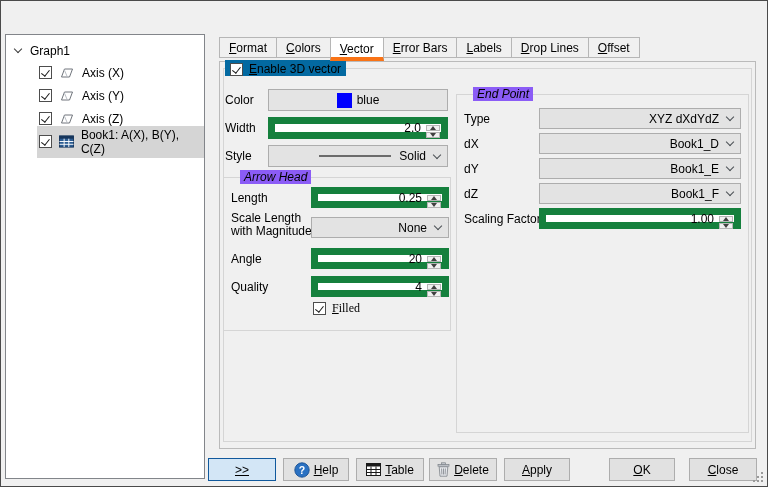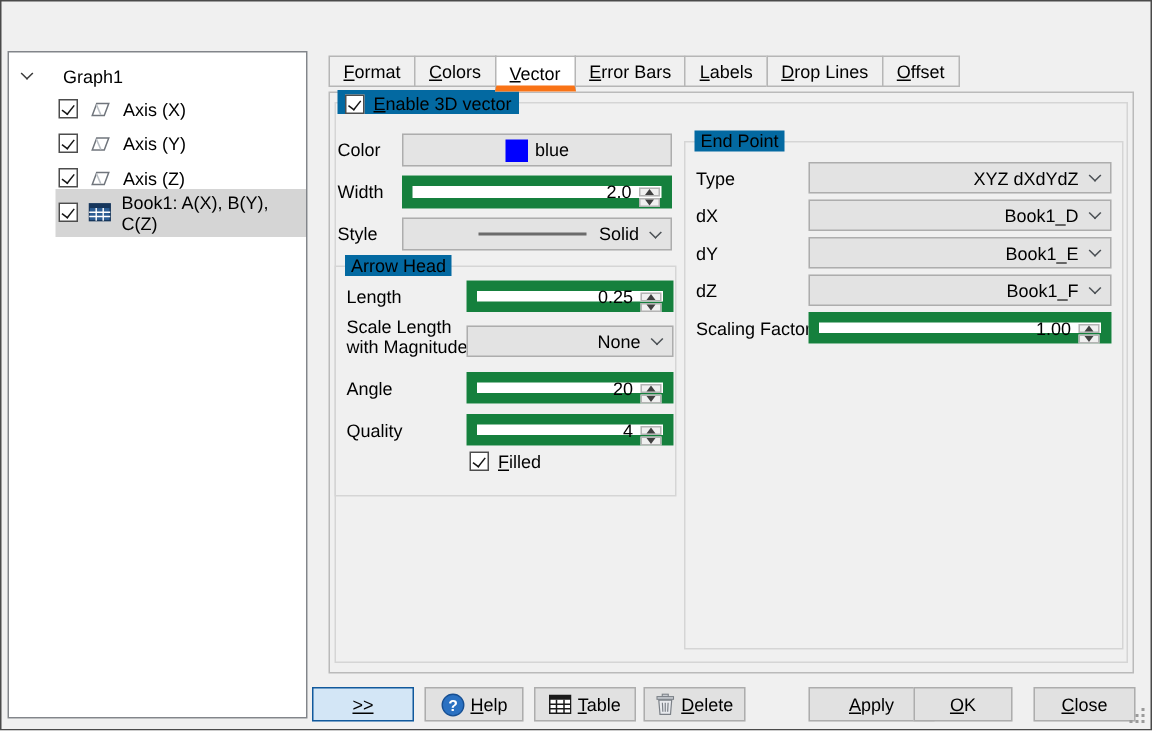--- a/index.html
+++ b/index.html
@@ -11,57 +11,57 @@
   .titlebar{position:absolute;left:0;top:0;width:100%;height:31px;background:#fff;display:flex;align-items:center;}
   .title-icon{margin-left:9px;flex:none;}
   .title-text{margin-left:9px;}
   .win-controls{position:absolute;right:0;top:0;height:31px;display:flex;}
   .win-btn{width:46px;height:31px;display:flex;align-items:center;justify-content:center;}
   .min-glyph{width:10px;height:1px;background:#000;}
   .max-glyph{width:9px;height:9px;border:1px solid #000;background:#fff;}
 
   
   .tree-panel{position:absolute;left:4px;top:33px;width:200px;height:445px;background:#fff;border:1px solid #82858a;padding-top:5px;}
-  .tree-root{display:flex;align-items:center;height:21px;padding-left:9px;gap:21px;}
+  .tree-root{display:flex;align-items:center;height:21px;padding-left:9px;gap:9px;}
   .tree-chev{width:6px;height:6px;border-right:1.6px solid #3b3b3b;border-bottom:1.6px solid #3b3b3b;transform:rotate(45deg);margin-top:-3px;flex:none;}
   .tree-row{display:flex;align-items:center;height:23px;padding-left:31px;}
   .tree-row-inner{display:flex;align-items:center;gap:7px;padding:2px 6px 2px 2px;}
   .tree-row-inner.selected{background:#d5d5d5;}
   .cb{width:13px;height:13px;background:#fff;border:1px solid #4d4d4d;position:relative;flex:none;}
   .cb .mark{position:absolute;left:3px;top:0.5px;width:4.5px;height:8px;border-right:1.6px solid #141414;border-bottom:1.6px solid #141414;transform:rotate(38deg);}
 
   
   .tabbar{position:absolute;left:218px;top:36px;height:24px;display:flex;align-items:flex-start;z-index:4;}
   .tab{height:21px;line-height:20px;padding:0 9px;background:#f0f0f0;border:1px solid #b6b6b6;margin-right:-1px;white-space:nowrap;}
   .tab.active{height:24px;line-height:22px;background:#fff;border-bottom:4px solid #f97316;margin-bottom:-1px;z-index:5;position:relative;}
   .tabframe{position:absolute;left:218px;top:60px;width:537px;height:388px;border:1px solid #bababa;background:#f0f0f0;}
 
   
   .grp{position:absolute;border:1px solid #d5d5d5;}
   .grp-enable{left:222px;top:67px;width:529px;height:374px;}
   .grp-arrow{left:222px;top:176px;width:228px;height:154px;}
   .grp-end{left:455px;top:93px;width:293px;height:339px;}
-  .grp-title{position:absolute;top:-8px;left:6px;background:#0369a1;padding:0 4px;white-space:nowrap;}
+  .grp-title{position:absolute;top:-8px;left:16px;background:#8b5cf6;padding:0 4px;white-space:nowrap;font-style:italic;}
   .p-enable{position:absolute;left:224px;top:59px;display:flex;align-items:flex-end;gap:6px;background:#0369a1;padding:0 5px;height:16px;z-index:2;white-space:nowrap;}
 
   
   .lbl{position:absolute;white-space:nowrap;}
   .mn{text-decoration:underline;text-underline-offset:1px;}
   .colorbtn{position:absolute;display:flex;align-items:center;justify-content:center;gap:5px;background:#e4e4e4;border:1px solid #adadad;}
   .swatch{width:15px;height:15px;flex:none;}
   .spin{position:absolute;display:flex;background:#fff;border:7px solid #15803d;}
   .spin-val{flex:1;text-align:right;padding-right:4px;align-self:center;}
   .spin-btns{width:16px;display:flex;flex-direction:column;gap:1px;padding:1px;flex:none;}
   .spin-b{flex:1;background:#f0f0f0;border:1px solid #b4b4b4;display:flex;align-items:center;justify-content:center;}
   .tri-up{width:0;height:0;border-left:3.5px solid transparent;border-right:3.5px solid transparent;border-bottom:4px solid #404040;}
   .tri-dn{width:0;height:0;border-left:3.5px solid transparent;border-right:3.5px solid transparent;border-top:4px solid #404040;}
   .combo{position:absolute;display:flex;align-items:center;justify-content:flex-end;gap:8px;background:#e3e3e3;border:1px solid #adadad;padding-right:7px;}
   .chev{width:6px;height:6px;border-right:1.5px solid #4a4f54;border-bottom:1.5px solid #4a4f54;transform:rotate(45deg);margin-top:-3px;flex:none;}
   .style-line{width:72px;height:2px;background:#6b6b6b;flex:none;}
-  .cbrow{position:absolute;display:flex;gap:6px;white-space:nowrap;}
+  .cbrow{position:absolute;display:flex;align-items:center;gap:6px;white-space:nowrap;font-family:Liberation Serif, serif;}
 
   
   .p-color-lbl{left:224px;top:92px}     .p-color-btn{left:267px;top:88px;width:180px;height:22px}
   .p-width-lbl{left:224px;top:120px}    .p-width-spin{left:267px;top:116px;width:180px;height:22px}
   .p-style-lbl{left:224px;top:148px}    .p-style-combo{left:267px;top:144px;width:180px;height:22px}
   
   .p-length-lbl{left:230px;top:190px}   .p-length-spin{left:310px;top:186px;width:138px;height:21px}
   .p-scale-lbl{left:230px;top:211px;width:86px;line-height:13px;white-space:normal;}
   .p-scale-combo{left:310px;top:216px;width:138px;height:21px}
   .p-angle-lbl{left:230px;top:251px}    .p-angle-spin{left:310px;top:247px;width:138px;height:21px}
@@ -72,21 +72,21 @@
   .p-dx-lbl{left:463px;top:136px}       .p-dx-combo{left:538px;top:132px;width:202px;height:21px}
   .p-dy-lbl{left:463px;top:161px}       .p-dy-combo{left:538px;top:157px;width:202px;height:21px}
   .p-dz-lbl{left:463px;top:186px}       .p-dz-combo{left:538px;top:182px;width:202px;height:21px}
   .p-sf-lbl{left:463px;top:211px}       .p-sf-spin{left:538px;top:207px;width:202px;height:21px}
 
   
   .footer-btn{position:absolute;top:457px;height:23px;background:#e1e1e1;border:1px solid #adadad;display:flex;align-items:center;justify-content:center;gap:4px;white-space:nowrap;}
   .footer-btn.primary{background:#d3e6f6;border:1px solid #11599c;}
   .u{text-decoration:underline;text-underline-offset:1px;}
   .p-expand{left:207px;width:68px}  .p-help{left:282px;width:66px}  .p-table{left:355px;width:68px}
-  .p-delete{left:428px;width:68px}  .p-apply{left:538px;width:84px} .p-ok{left:608px;width:66px}  .p-close{left:688px;width:68px}
+  .p-delete{left:428px;width:68px}  .p-apply{left:503px;width:66px} .p-ok{left:608px;width:66px}  .p-close{left:688px;width:68px}
 
   .grip{position:absolute;right:4px;bottom:4px;width:12px;height:12px;}
   .grip i{position:absolute;width:2px;height:2px;background:#9a9a9a;}
   .grip i:nth-child(1){left:10px;top:10px}.grip i:nth-child(2){left:10px;top:6px}.grip i:nth-child(3){left:6px;top:10px}
   .grip i:nth-child(4){left:10px;top:2px}.grip i:nth-child(5){left:2px;top:10px}.grip i:nth-child(6){left:6px;top:6px}
 </style>
 </head>
 <body>
 
 <div class="window">

